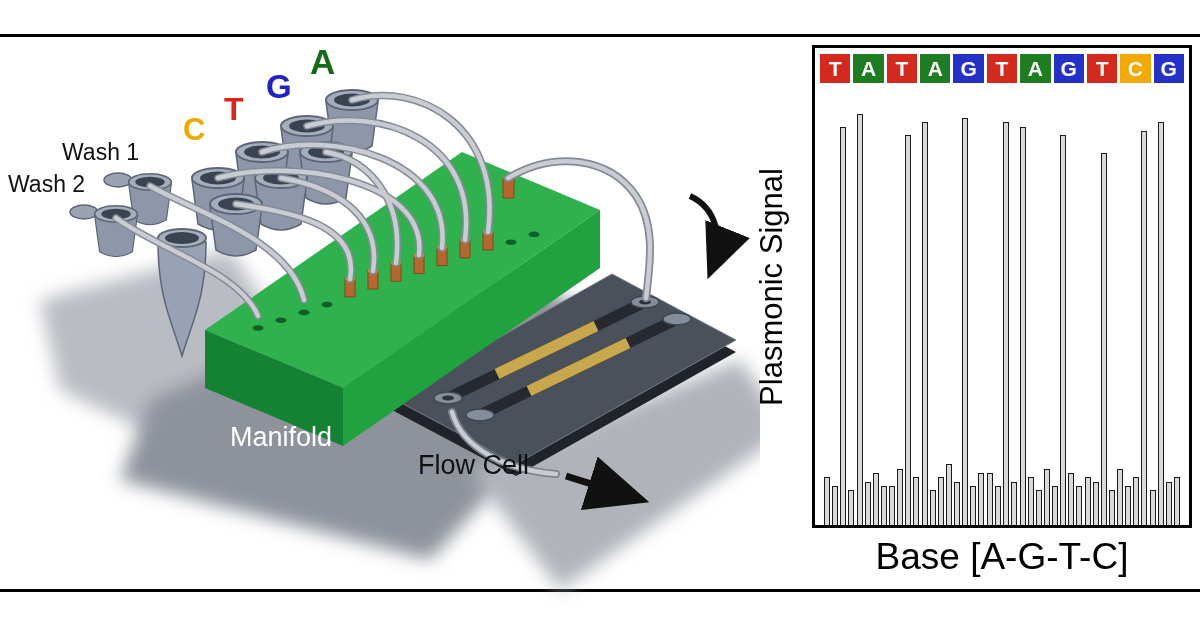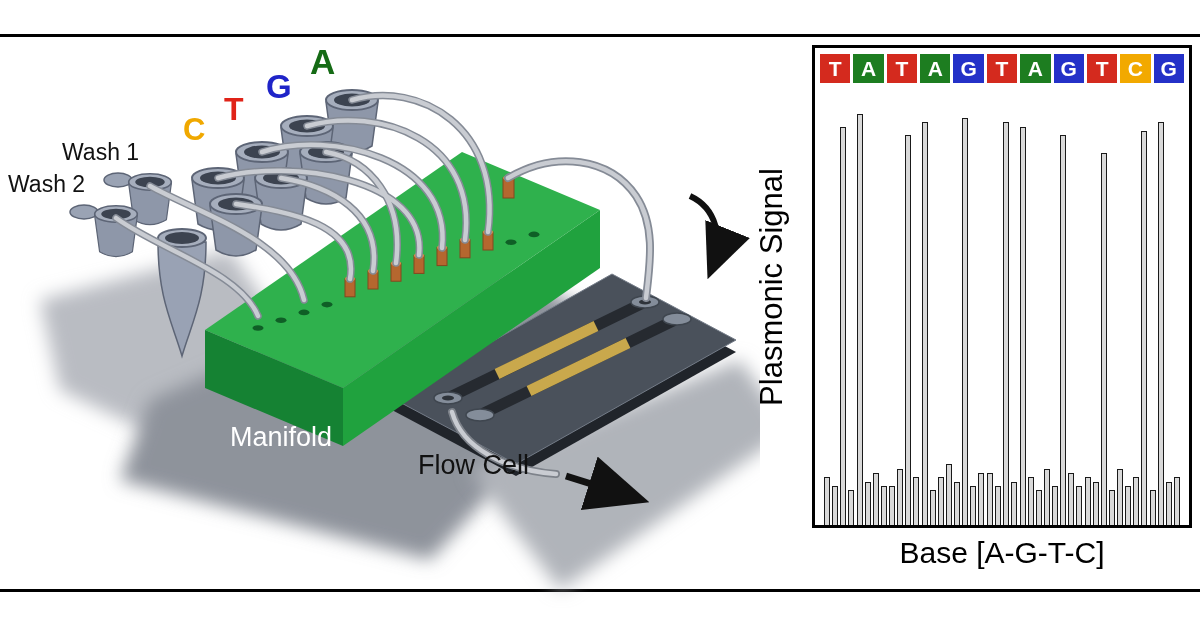--- a/index.html
+++ b/index.html
@@ -14,21 +14,21 @@
              border:3px solid #000;background:#fff;box-sizing:border-box}
   .sequence-row{position:absolute;left:5px;right:5px;top:6px;display:flex;gap:3px}
   .tile{flex:1;height:29px;display:flex;align-items:center;justify-content:center;
         color:#fff;font-weight:bold;font-size:21px}
   .bars-area{position:absolute;left:6px;right:6px;top:44px;bottom:0;display:flex;
              align-items:flex-end;justify-content:space-between;padding:0 3px}
   .bar-group{height:100%;display:flex;align-items:flex-end;gap:2px}
   .bar{width:6px;background:#d9d9d9;border:1px solid #1a1a1a;border-bottom:none;box-sizing:border-box}
   .ylabel{position:absolute;left:772px;top:287px;transform:translate(-50%,-50%) rotate(-90deg);
           font-size:31px;color:#000;white-space:nowrap}
-  .xlabel{position:absolute;left:812px;top:536px;width:380px;text-align:center;font-size:30px;color:#000}
+  .xlabel{position:absolute;left:812px;top:536px;width:380px;text-align:center;font-size:37px;color:#000}
 </style>
 </head>
 <body>
 
 <div class="page">
 
   <div class="frame-line frame-top"></div>
   <div class="frame-line frame-bottom"></div>
 
   <svg class="scene-svg" width="760" height="628" viewBox="0 0 760 628">

